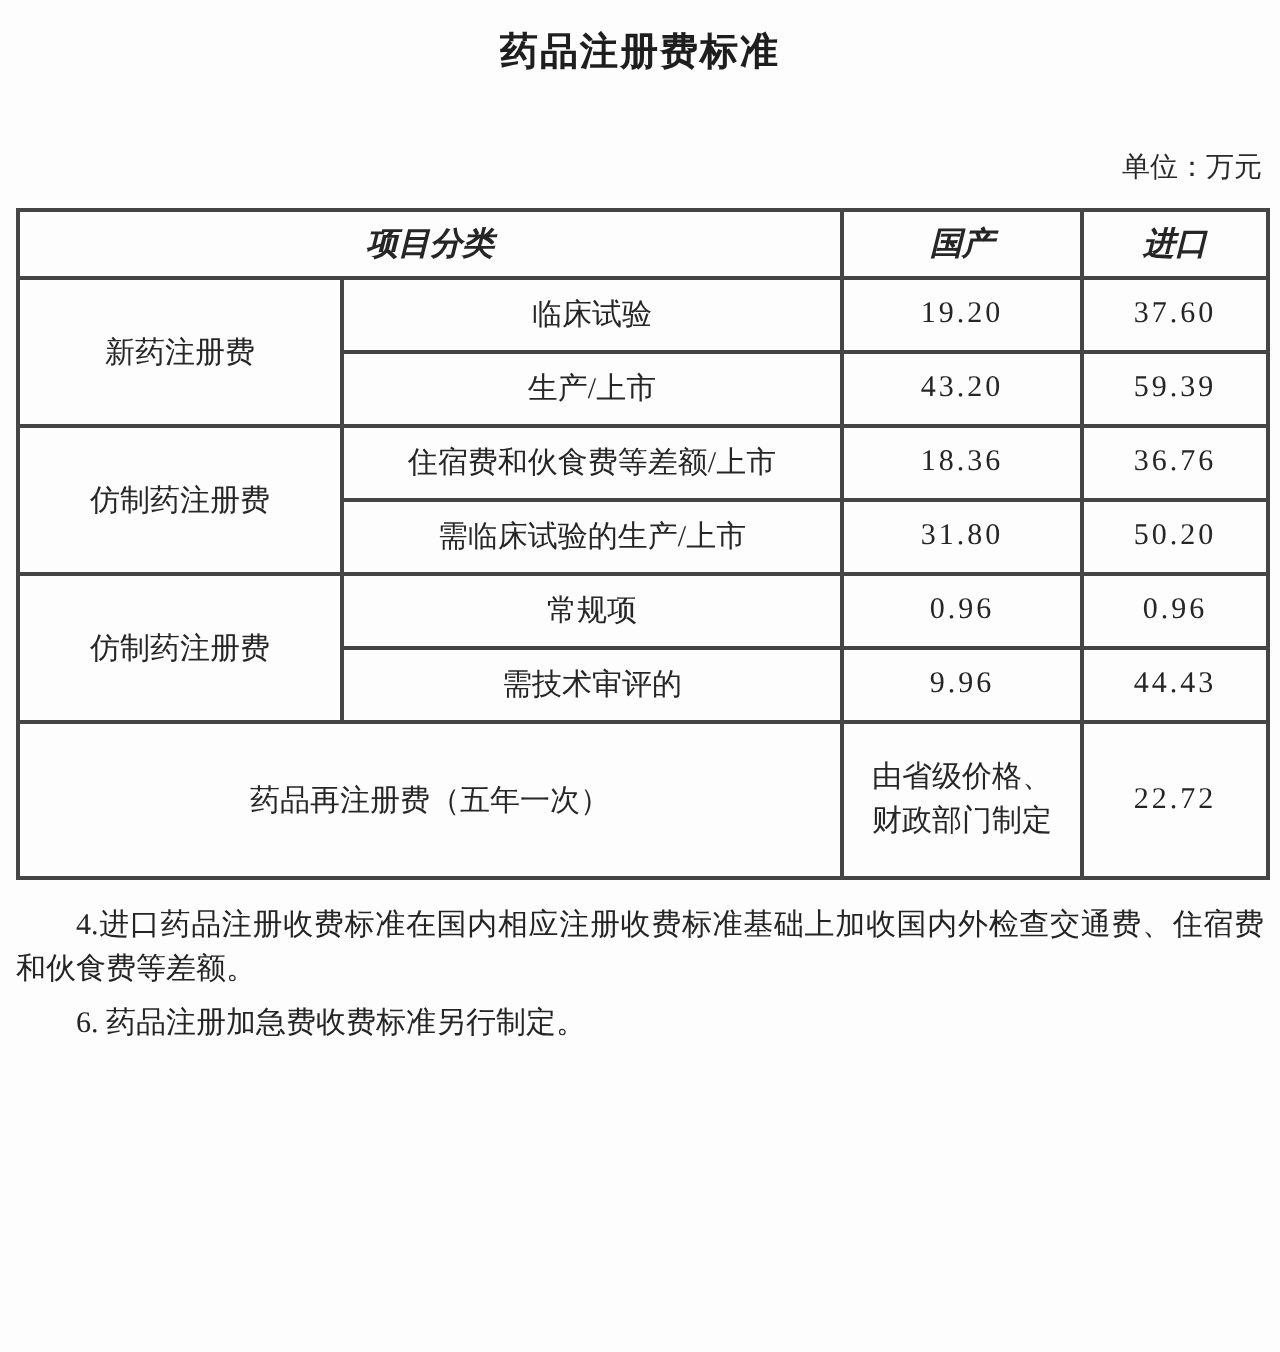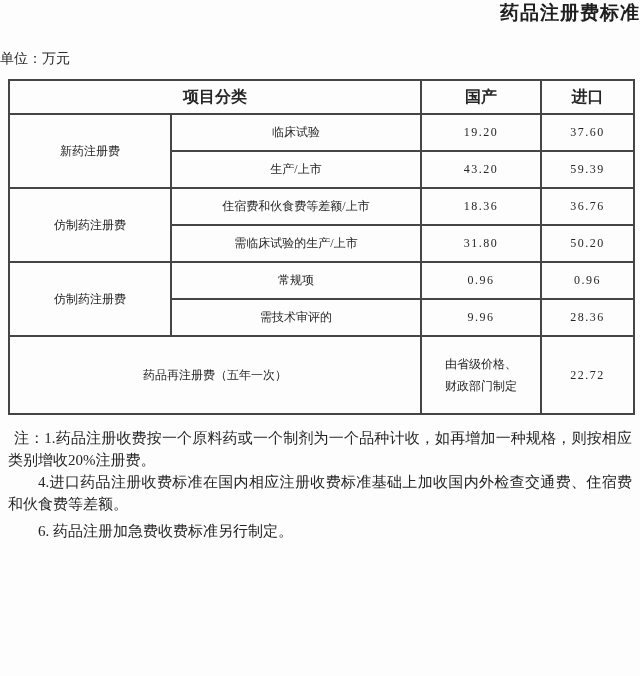--- a/index.html
+++ b/index.html
@@ -9,47 +9,49 @@
     color: #262626;
   }
   .page {
     position: relative;
     width: 640px;
     height: 676px;
     background: #fdfdfd;
     overflow: hidden;
   }
   .doc-title {
-    text-align: right;
+    padding-top: 13px;
+    text-align: center;
     font-size: 19px;
     font-weight: bold;
     color: #1e1e1e;
     letter-spacing: 1px;
   }
   .unit-line {
-    margin-top: 24px;
+    margin-top: 36px;
     margin-right: 9px;
+    text-align: right;
     font-size: 14px;
     color: #2a2a2a;
   }
   table.fee-table {
     margin: 11px auto 0 8px;
     width: 625px;
     border-collapse: collapse;
     table-layout: fixed;
   }
   .fee-table th, .fee-table td {
     border: 2px solid #454545;
     text-align: center;
     vertical-align: middle;
-    font-size: 12px;
+    font-size: 15px;
     color: #262626;
     padding: 2px 4px;
   }
-  .fee-table th { font-weight: bold; height: 34px; font-size: 16px; }
+  .fee-table th { font-weight: bold; height: 34px; font-size: 16px; font-style: italic; }
   .fee-table td { height: 37px; font-weight: normal; }
   .fee-table tr.last-row td { height: 78px; }
   .col-group { width: 162px; }
   .col-item  { width: 250px; }
   .col-dom   { width: 120px; }
   .col-imp   { width: 93px;  }
   .num { letter-spacing: 1.5px; }
   .prewrap { white-space: pre-line; line-height: 22px; margin-top: 12px; }
   .notes {
     margin: 12px 8px 0 8px;
@@ -109,30 +111,29 @@
       </tr>
       <tr>
         <td rowspan="2">仿制药注册费</td>
         <td>常规项</td>
         <td class="num">0.96</td>
         <td class="num">0.96</td>
       </tr>
       <tr>
         <td>需技术审评的</td>
         <td class="num">9.96</td>
-        <td class="num">28.36</td>
+        <td class="num">44.43</td>
       </tr>
       <tr class="last-row">
         <td colspan="2">药品再注册费（五年一次）</td>
         <td class="prewrap">由省级价格、
 财政部门制定</td>
         <td class="num">22.72</td>
       </tr>
     </tbody>
   </table>
 
   <div class="notes">
-    <p class="note-first">注：1.药品注册收费按一个原料药或一个制剂为一个品种计收，如再增加一种规格，则按相应类别增收20%注册费。</p>
     <p>4.进口药品注册收费标准在国内相应注册收费标准基础上加收国内外检查交通费、住宿费和伙食费等差额。</p>
     <p class="note-last">6. 药品注册加急费收费标准另行制定。</p>
   </div>
 
 </div>
 
 </body></html>

